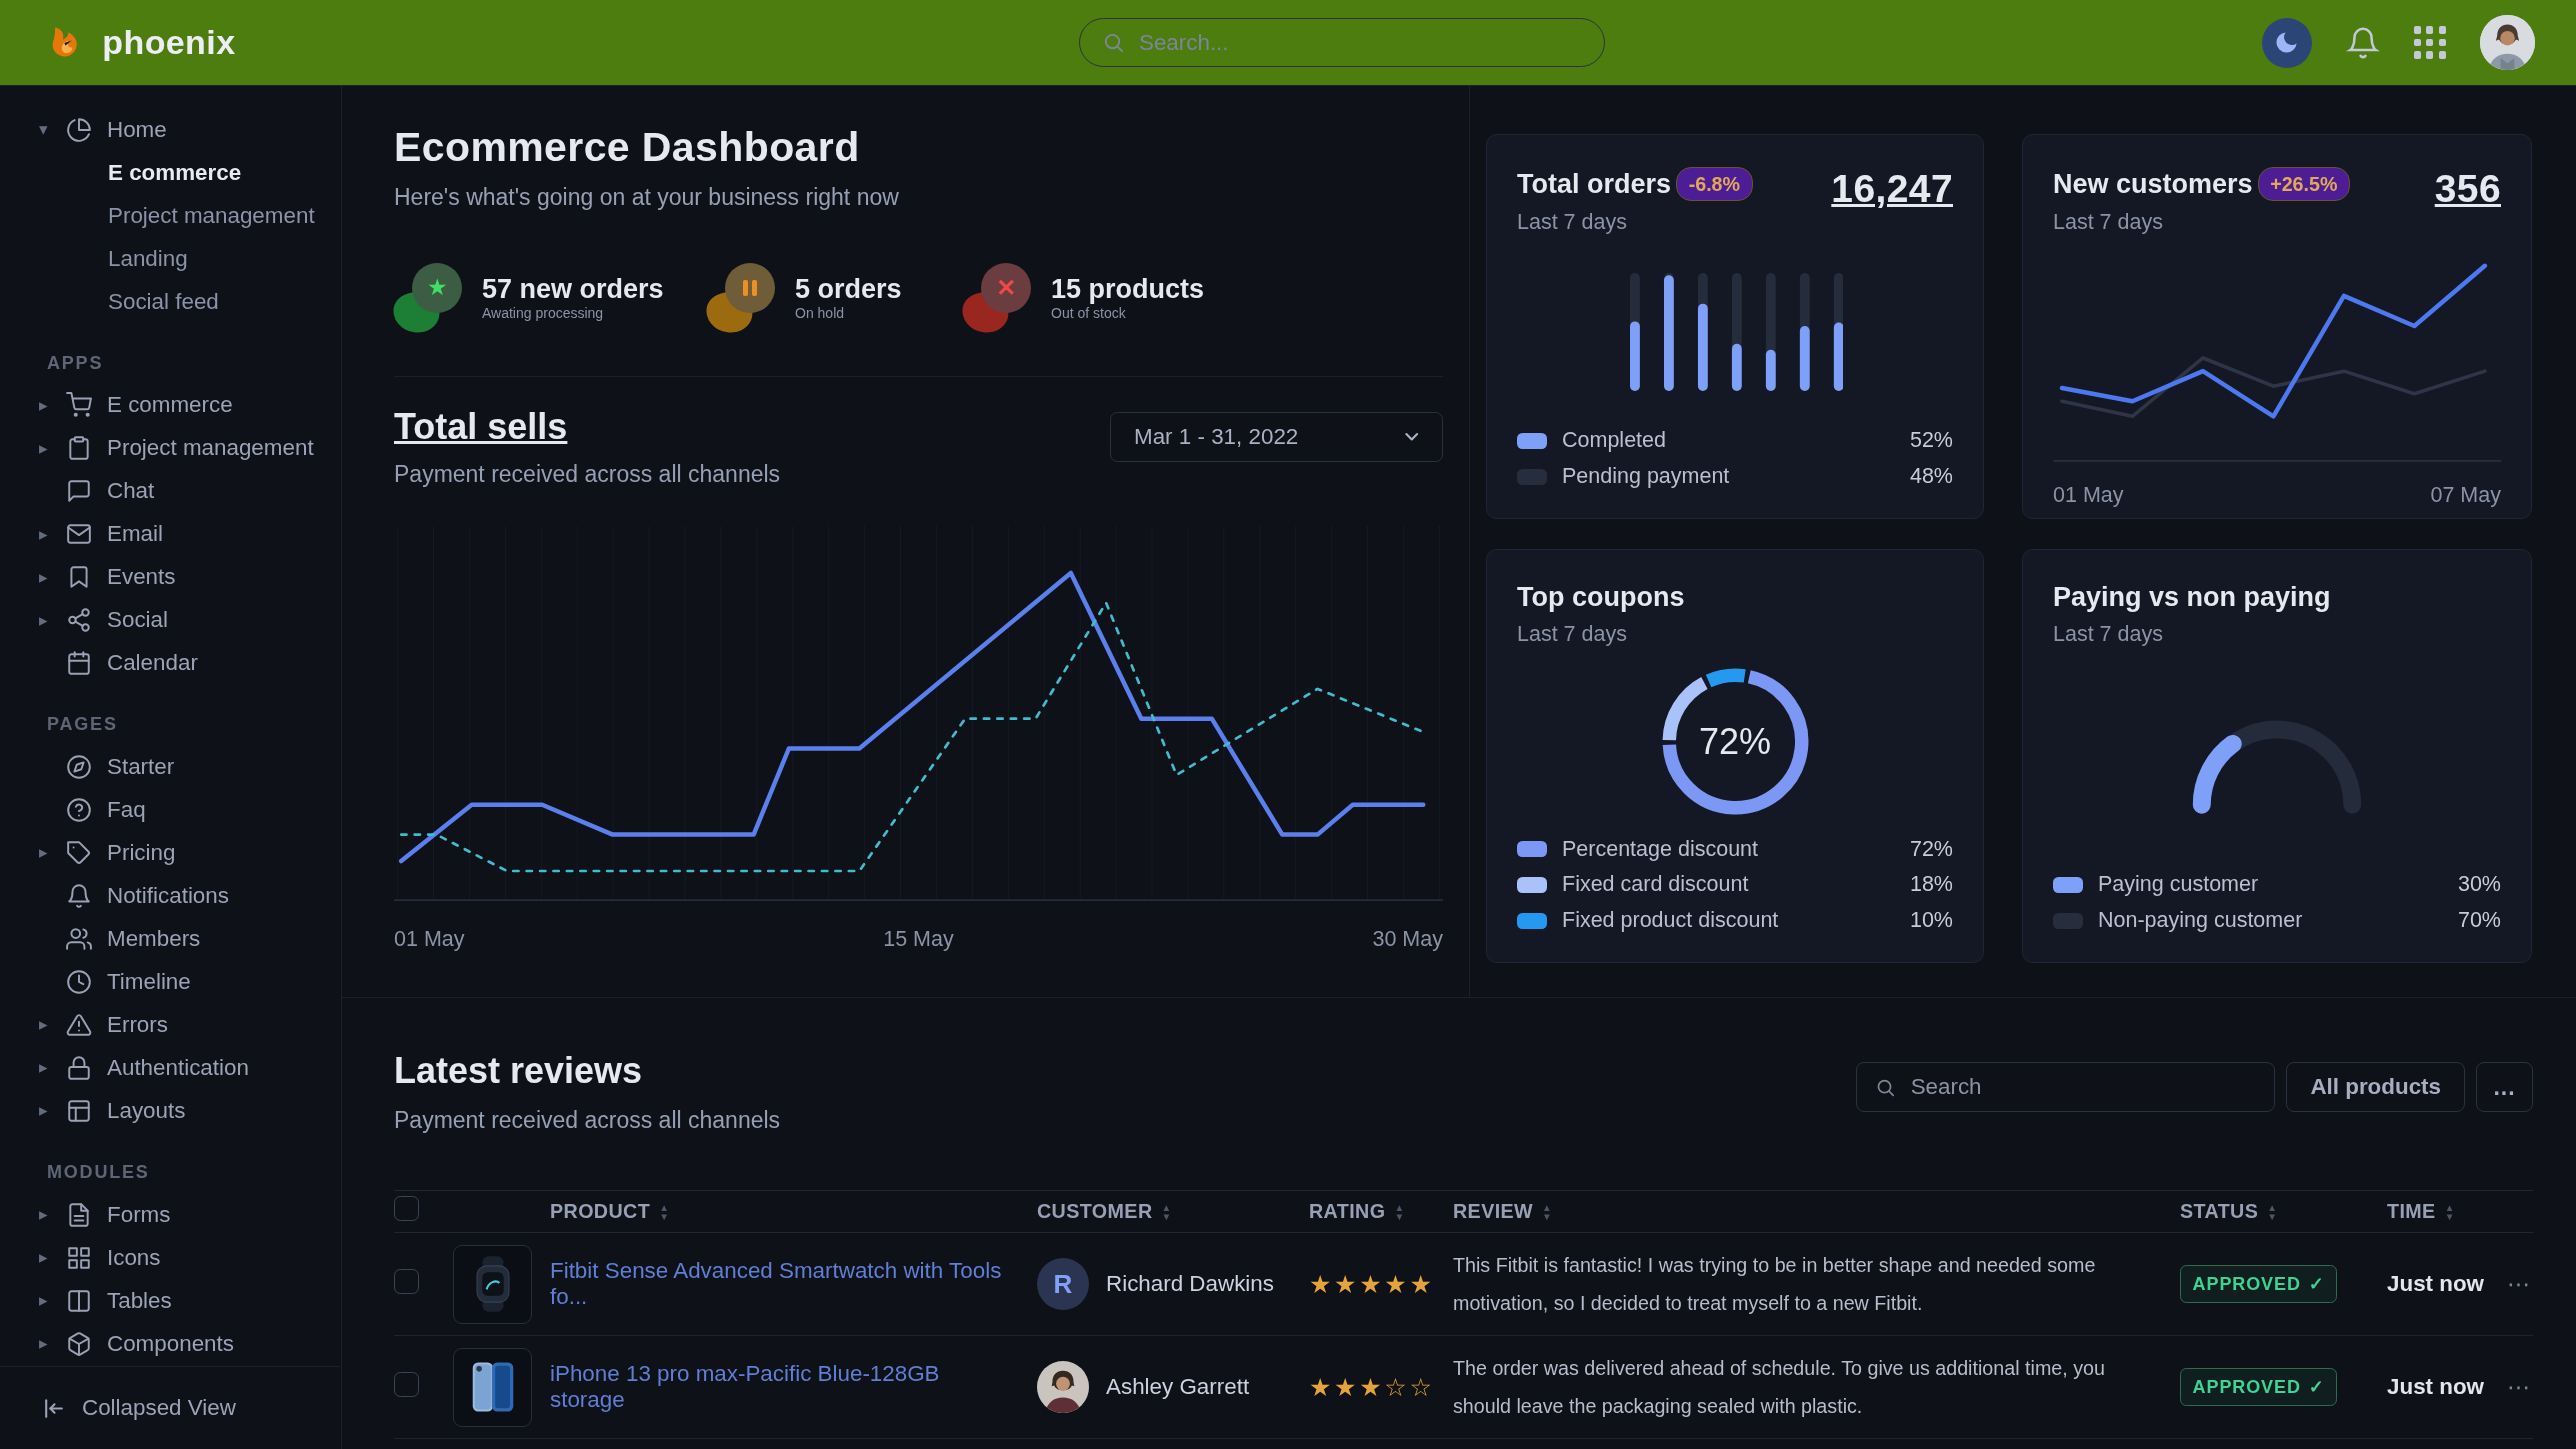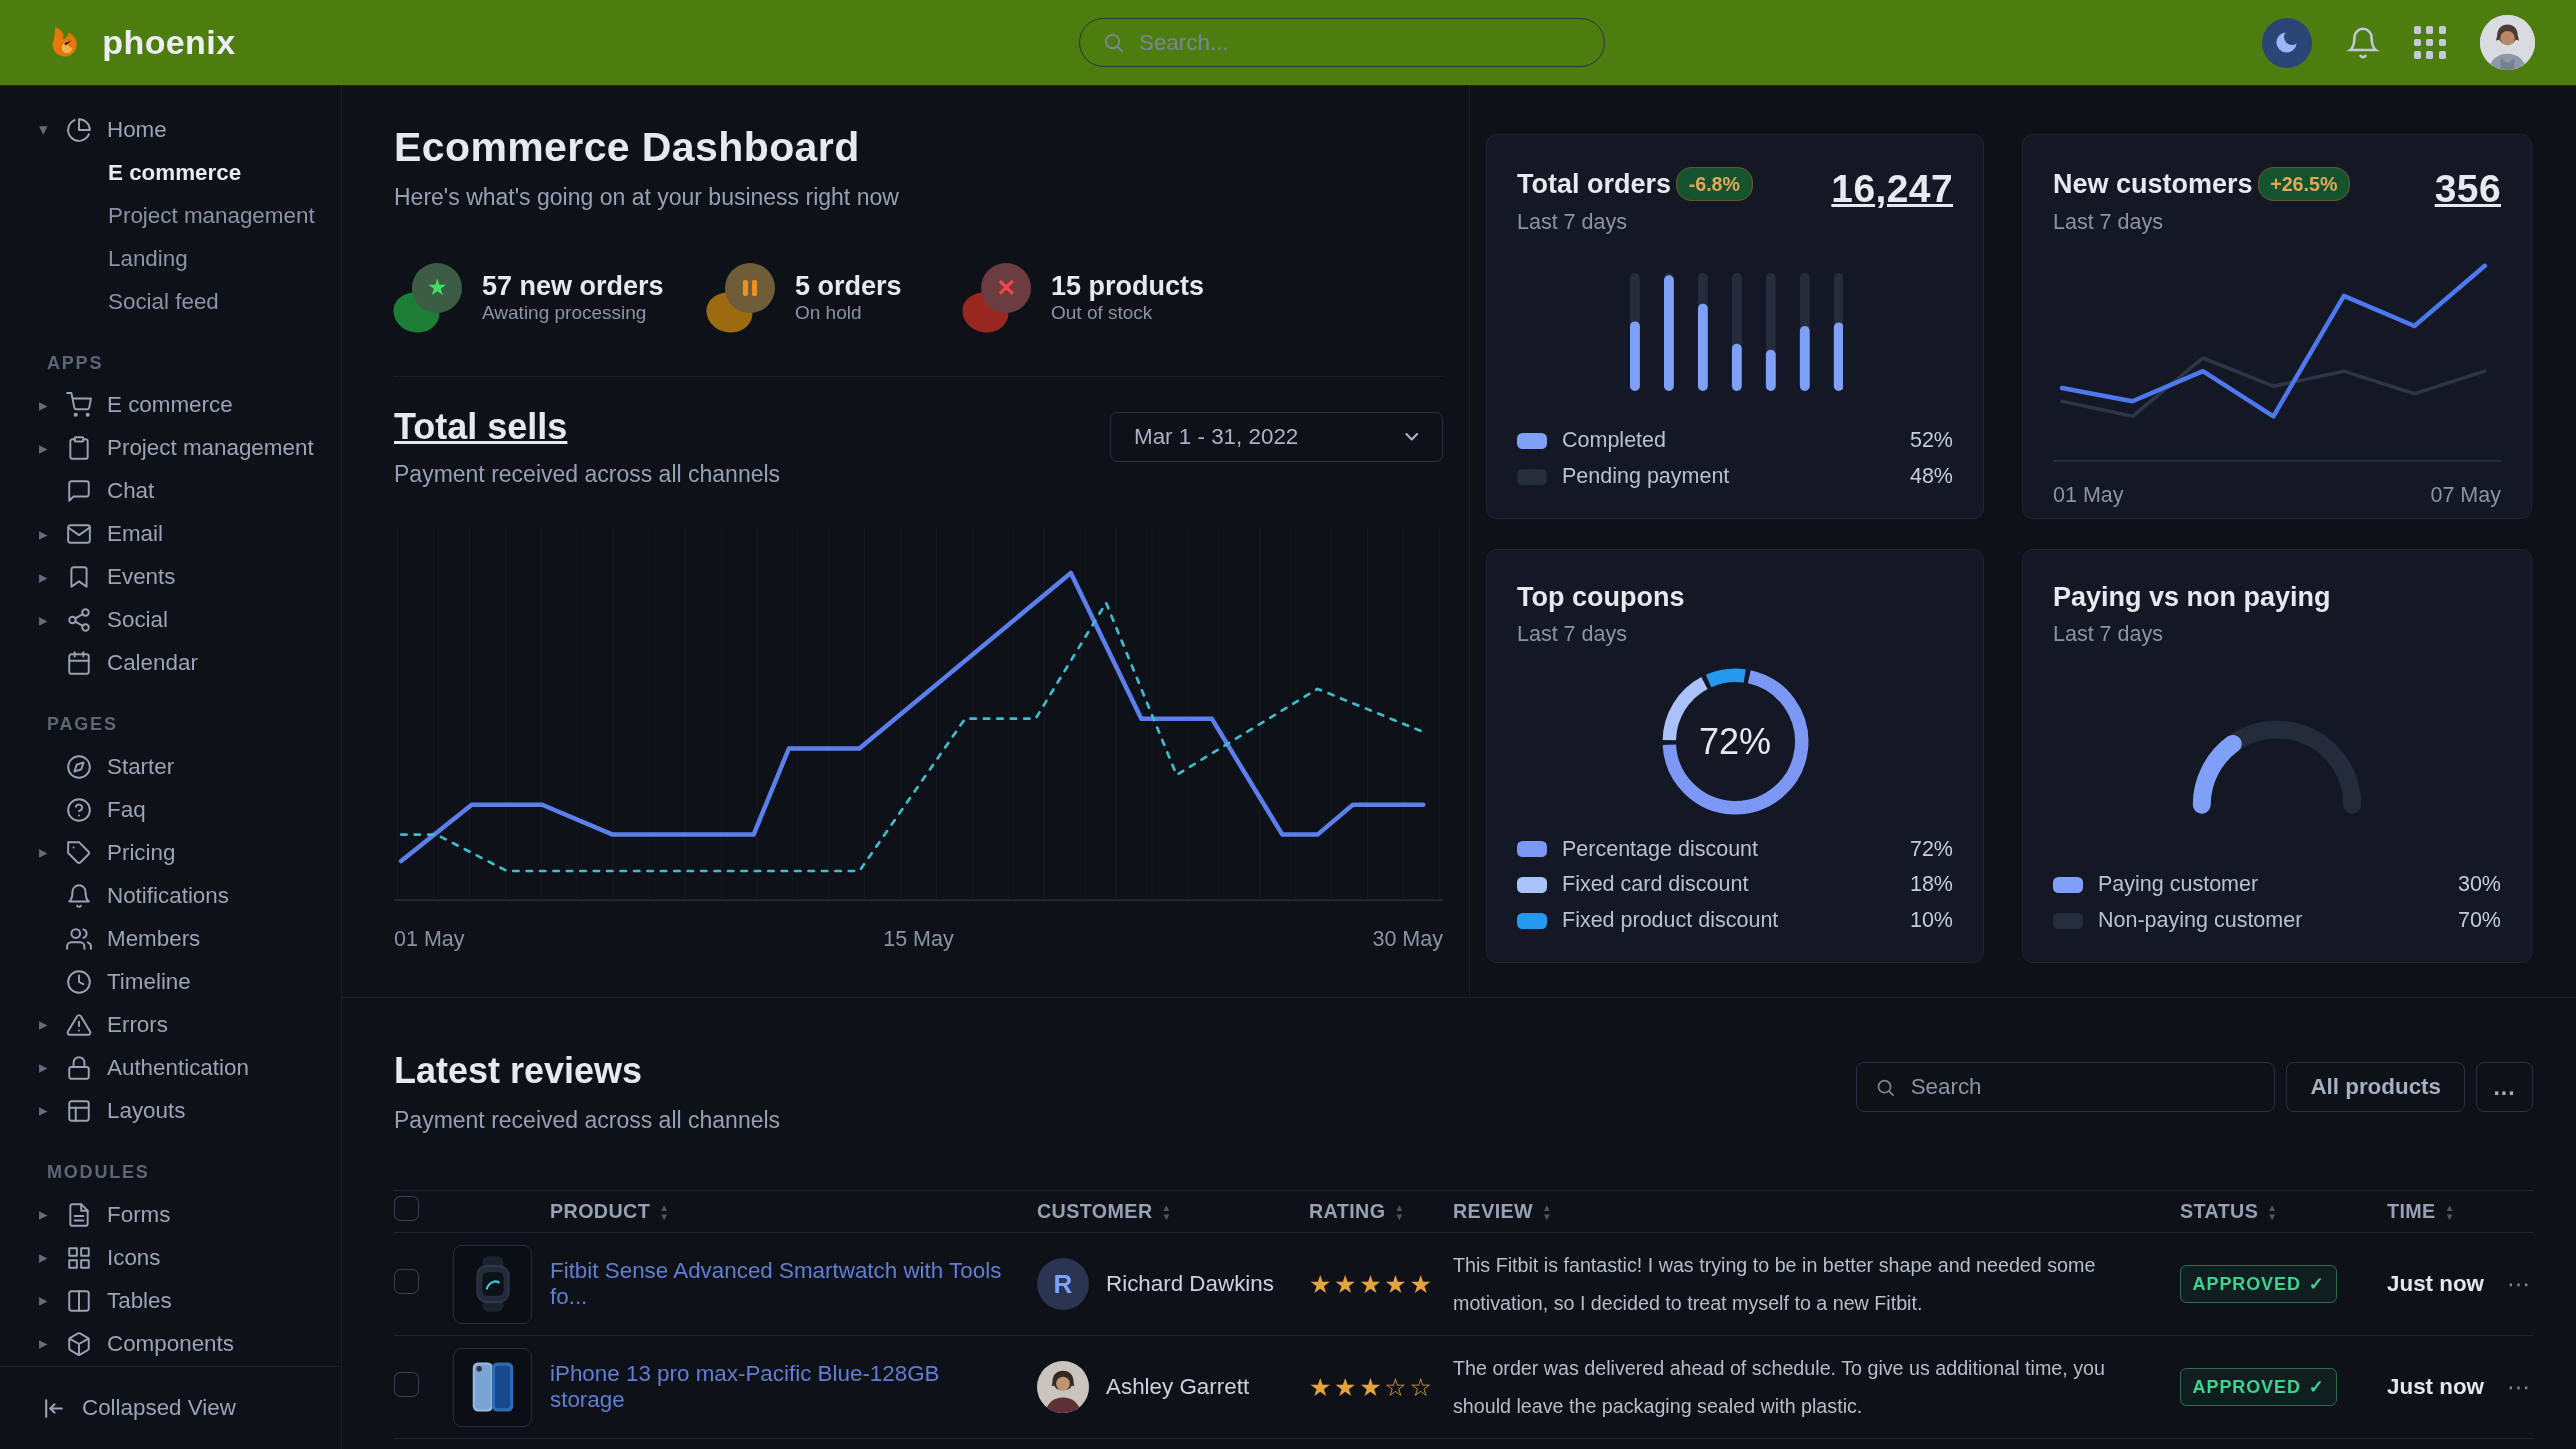--- a/index.html
+++ b/index.html
@@ -48,37 +48,37 @@
   .overview h1{margin:0;font-size:41px;letter-spacing:0.4px;color:#e6e9f0;}
   .sub{margin:12.5px 0 0;font-size:23px;color:#96a0b5;}
   .stats{margin-top:52px;display:flex;}
   .stat{display:flex;gap:18px;align-items:center;}
   .stat:nth-child(1){width:313px;}
   .stat:nth-child(2){width:256px;}
   .s-ic{position:relative;width:70px;height:70px;flex:none;}
   .s-blob{position:absolute;left:0;bottom:0;width:45px;height:41px;border-radius:46% 54% 48% 62%;transform:rotate(-14deg);}
   .s-circ{position:absolute;right:1.8px;top:0;width:50px;height:50px;border-radius:50%;display:flex;align-items:center;justify-content:center;}
   .s-count{font-size:27px;font-weight:bold;color:#e6e9f0;}
-  .s-sub{font-size:19px;color:#8a94a6;margin-top:0;}
+  .s-sub{font-size:14px;color:#8a94a6;margin-top:0;}
   .hold-bars{display:flex;gap:3.6px;}
   .hold-bars i{width:5.4px;height:16px;border-radius:1.8px;background:#ef8f1f;display:block;}
   .stats-divider{margin:43px 0 0;border:none;height:0.9px;background:#1b202c;}
   .ts-head{margin-top:30px;display:flex;justify-content:space-between;align-items:flex-start;}
   .ts-head h2{margin:0;font-size:36px;color:#e6e9f0;text-decoration:underline;}
   .select{width:333px;height:50px;border:0.9px solid #2a3140;border-radius:7.2px;display:flex;align-items:center;justify-content:space-between;padding:0 19.7px 0 23px;box-sizing:border-box;color:#aab1c4;font-size:22.4px;margin-top:5.4px;}
   .select svg{width:21.5px;height:21.5px;stroke:#aab1c4;}
   #sells-chart{margin-top:38px;display:block;}
   .x-labels{display:flex;justify-content:space-between;margin-top:9px;font-size:21.5px;color:#8a94a6;}
   
   .cards{position:absolute;left:1486px;top:134px;width:1045px;display:grid;grid-template-columns:498px 510px;grid-template-rows:385px 414px;gap:30px 38px;}
   .card{background:#141824;border:0.9px solid #202634;border-radius:10.7px;padding:32px 30px 29px;box-sizing:border-box;display:flex;flex-direction:column;}
   .c-head{display:flex;justify-content:space-between;align-items:flex-start;}
   .c-title-row{display:flex;align-items:center;gap:5px;}
   .c-title-row h3{margin:0;font-size:27px;color:#e6e9f0;}
-  .badge{border:1.3px solid #6a5428;color:#e2a858;background:#14532d;border-radius:15px;padding:4.5px 11.6px;font-size:19.7px;font-weight:bold;}
+  .badge{border:1.3px solid #6a5428;color:#e2a858;background:#4c1d95;border-radius:15px;padding:4.5px 11.6px;font-size:19.7px;font-weight:bold;}
   .big-val{font-size:39px;font-weight:bold;color:#e6e9f0;letter-spacing:0.4px;text-decoration:underline;}
   .period{margin-top:9px;font-size:21.5px;color:#8a94a6;}
   .chart-wrap{flex:1;display:flex;align-items:center;justify-content:center;position:relative;}
   .legend{display:flex;flex-direction:column;gap:10.7px;}
   .lrow{display:flex;align-items:center;gap:15px;font-size:21.5px;color:#b9c0d0;}
   .lrow .sw{width:30px;height:16px;border-radius:5.4px;flex:none;}
   .lrow .lval{margin-left:auto;color:#c6ccda;}
   .axis-labels{display:flex;justify-content:space-between;font-size:21.5px;color:#8a94a6;margin-top:12.5px;}
   .donut-center{position:absolute;left:0;right:0;text-align:center;font-size:36px;color:#e6e9f0;}
   

